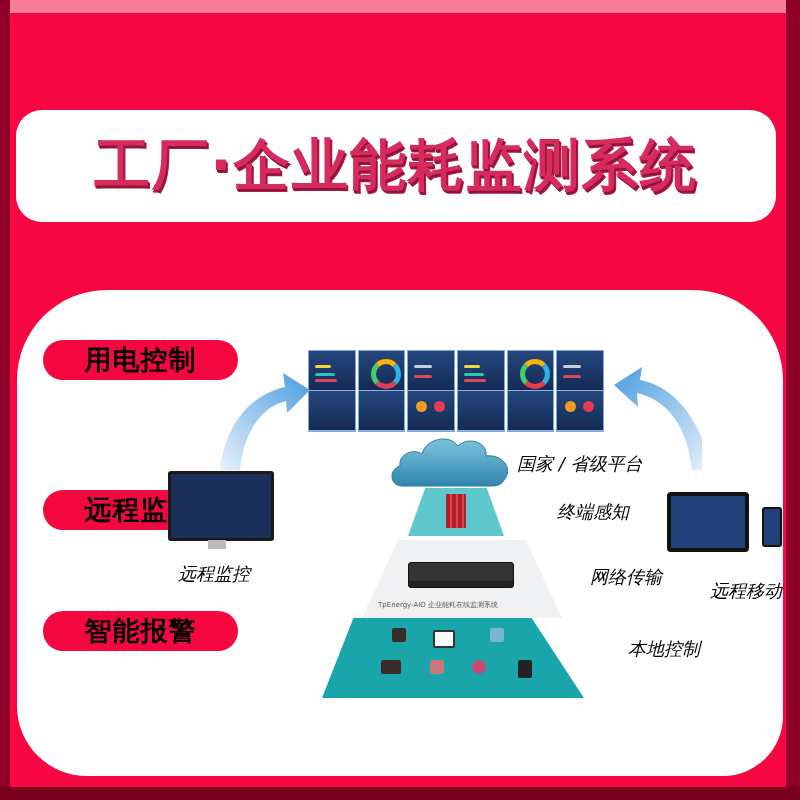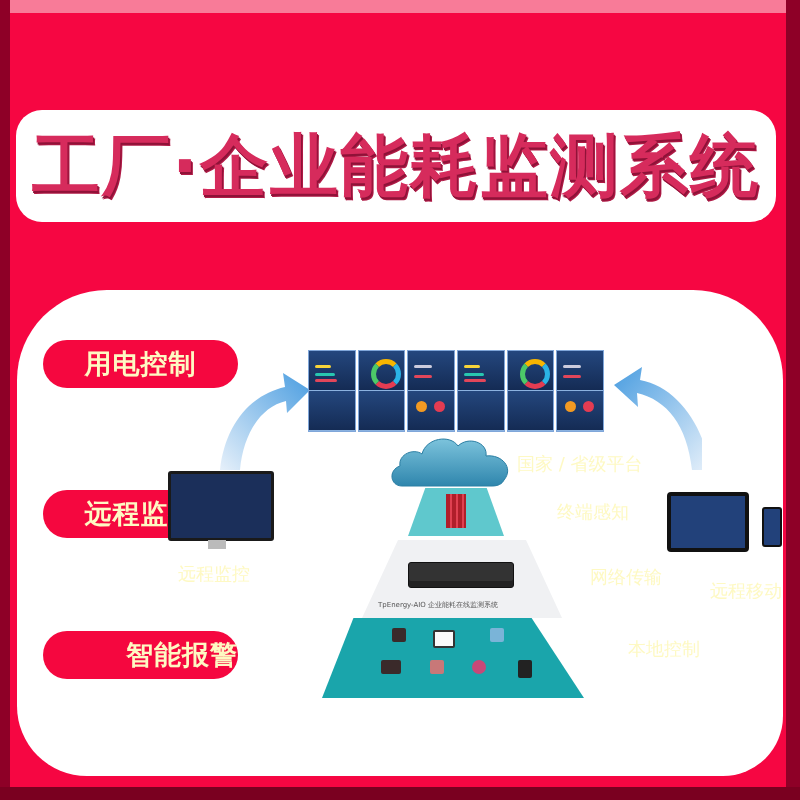--- a/index.html
+++ b/index.html
@@ -3,24 +3,24 @@
 <meta charset="utf-8">
 <style>
   html,body{margin:0;padding:0;}
   body{width:800px;height:800px;position:relative;overflow:hidden;font-family:"DejaVu Sans",sans-serif;background:#f5073f;}
   .frame-top{position:absolute;left:0;top:0;width:800px;height:13px;background:#f87b98;}
   .frame-left{position:absolute;left:0;top:0;width:10px;height:800px;background:#8e0027;}
   .frame-bottom{position:absolute;left:0;bottom:0;width:800px;height:13px;background:#7a0020;}
   .frame-right{position:absolute;right:0;top:0;width:14px;height:800px;background:#8e0027;}
   .main-bg{position:absolute;left:10px;top:13px;right:14px;bottom:13px;background:#f60642;}
   .title-box{position:absolute;left:16px;top:110px;width:760px;height:112px;background:#fff;border-radius:26px;display:flex;align-items:center;justify-content:center;}
-  .title-text{font-size:68px;font-weight:bold;color:#d62b5c;letter-spacing:2px;text-shadow:1px 2px 0 #8f1238,2px 3px 0 #b01a46;white-space:nowrap;}
+  .title-text{font-size:56px;font-weight:bold;color:#d62b5c;letter-spacing:2px;text-shadow:1px 2px 0 #8f1238,2px 3px 0 #b01a46;white-space:nowrap;}
   .content-card{position:absolute;left:17px;top:290px;width:766px;height:486px;background:#fff;border-radius:90px 90px 60px 70px;}
-  .pill{position:absolute;left:43px;width:195px;height:48px;background:#f5073f;border-radius:24px;display:flex;align-items:center;justify-content:center;color:#fef9c3;font-size:27px;font-weight:bold;letter-spacing:1px;}
-  .label{position:absolute;font-size:18px;color:#fef9c3;white-space:nowrap;}
+  .pill{position:absolute;left:43px;width:195px;height:40px;background:#f5073f;border-radius:24px;display:flex;align-items:center;justify-content:center;color:#000000;font-size:27px;font-weight:bold;letter-spacing:1px;}
+  .label{position:absolute;font-size:18px;color:#000000;white-space:nowrap;font-style:italic;}
   .monitor-wall{position:absolute;left:308px;top:350px;width:296px;height:82px;display:flex;gap:2px;}
   .panel{flex:1;background:#1d3a6b;border:1px solid #7fa6d9;display:flex;flex-direction:column;}
   .panel .half{flex:1;background:linear-gradient(180deg,#24477e,#142b54);border-bottom:1px solid #8bb2e0;position:relative;}
   .donut{position:absolute;left:12px;top:8px;width:20px;height:20px;border-radius:50%;border:5px solid #f7b500;border-right-color:#2ab3e6;border-bottom-color:#e43c52;border-left-color:#4cc968;}
   .bar-line{position:absolute;left:6px;height:3px;border-radius:2px;}
   .dot{position:absolute;width:11px;height:11px;border-radius:50%;}
   .cloud{position:absolute;left:388px;top:432px;width:128px;height:56px;}
   .pyramid-red{position:absolute;left:408px;top:488px;width:96px;height:48px;background:#5fc8cd;clip-path:polygon(18% 0,82% 0,100% 100%,0 100%);}
   .firewall{position:absolute;left:446px;top:494px;width:20px;height:34px;background:repeating-linear-gradient(90deg,#b01e2a 0 4px,#e04050 4px 6px);}
   .pyramid-grey{position:absolute;left:362px;top:540px;width:200px;height:78px;background:#f0f1f3;clip-path:polygon(18% 0,82% 0,100% 100%,0 100%);}
@@ -48,21 +48,21 @@
 </div>
 
 <div class="content-card"></div>
 
 <div class="pill" style="top:340px;">
     <span>用电控制</span>
   </div>
 <div class="pill" style="top:490px;">
     <span>远程监控</span>
   </div>
-<div class="pill" style="top:631px;justify-content:flex-end;">
+<div class="pill" style="top:611px;">
     <span>智能报警</span>
   </div>
 
 <svg class="arrow" style="left:205px;top:365px;" width="110" height="110">
   <defs>
       <linearGradient id="ga" x1="0" y1="1" x2="1" y2="0">
         <stop offset="0" stop-color="#e6f0fa"></stop>
         <stop offset="1" stop-color="#4a9de0"></stop>
       </linearGradient>
     </defs>

